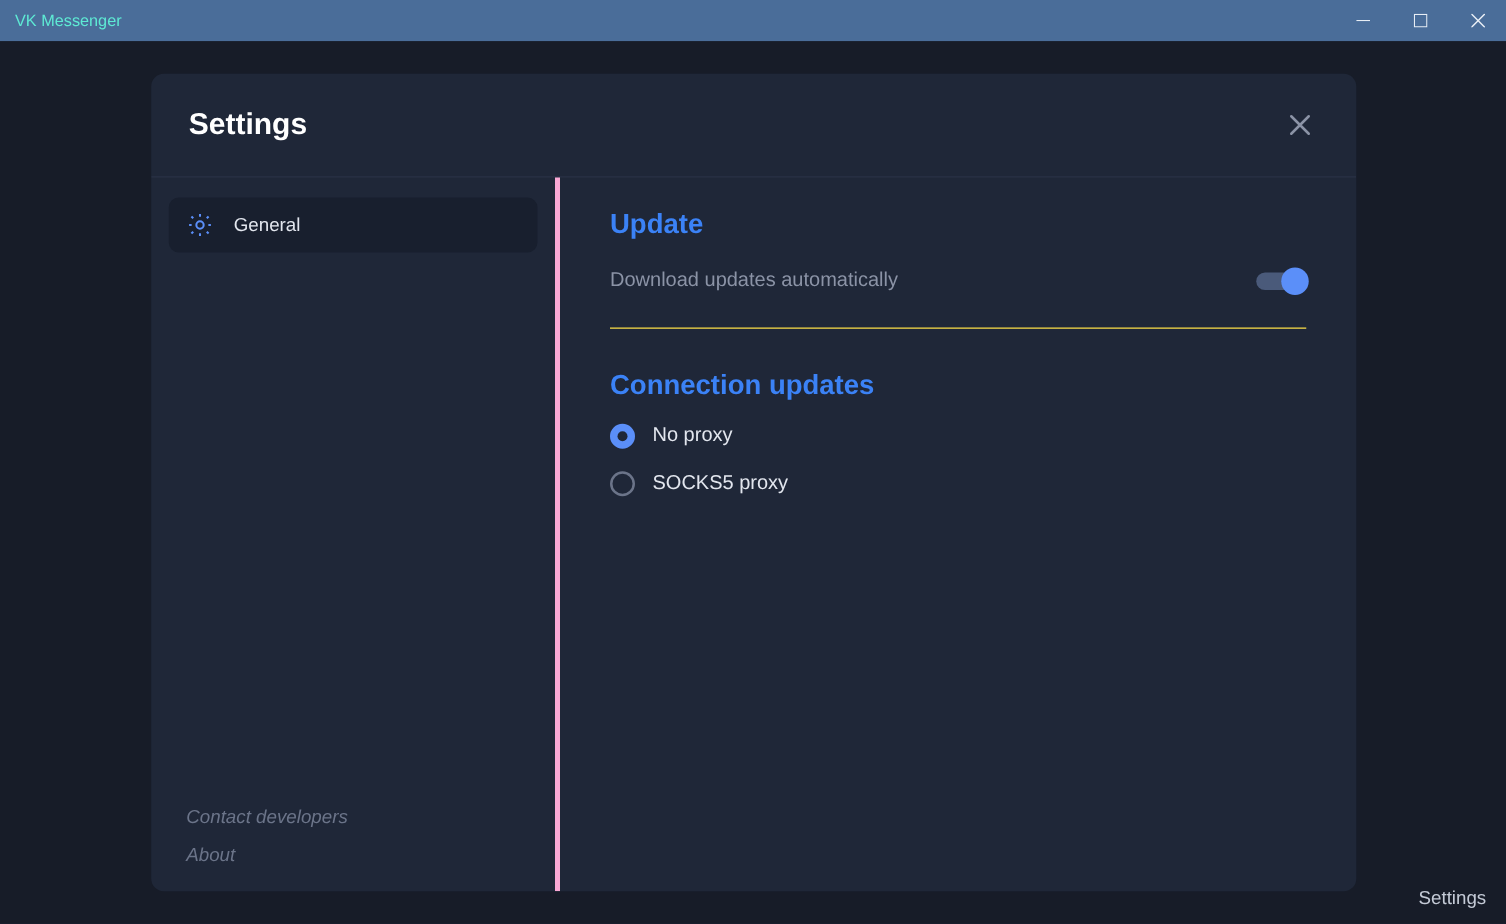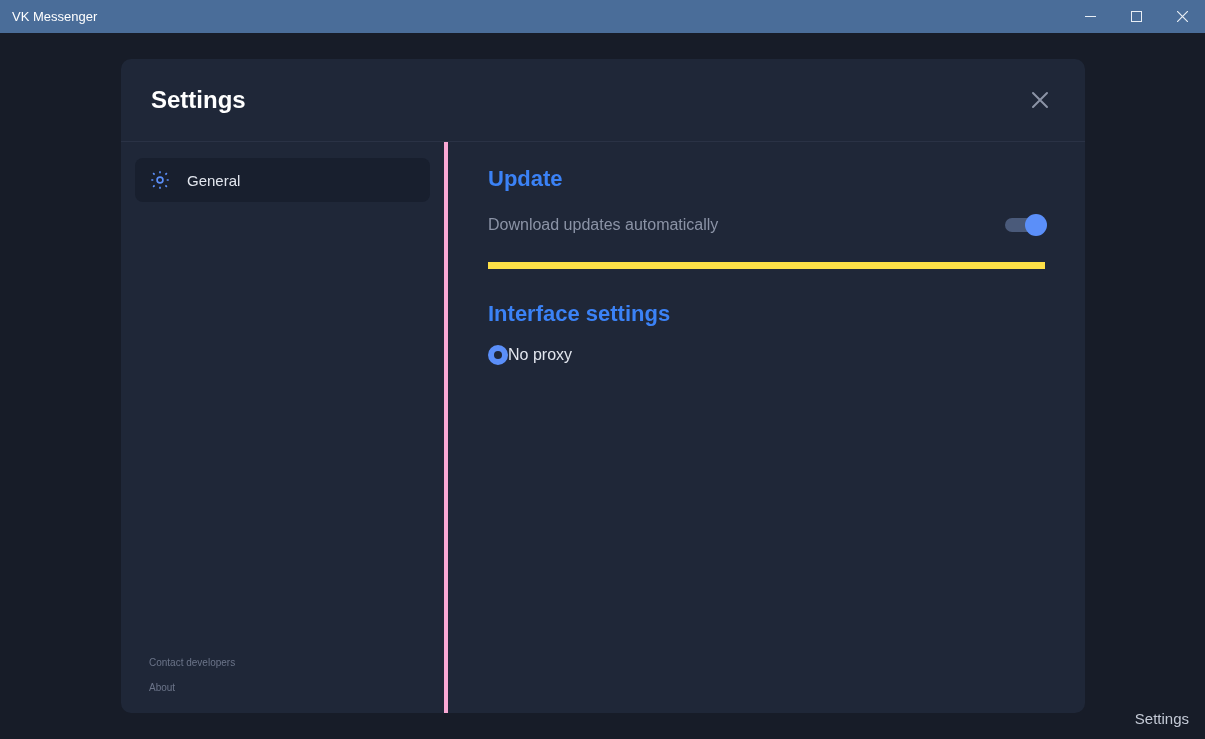--- a/index.html
+++ b/index.html
@@ -7,21 +7,21 @@
   body { background: #1c2434; }
 
   
   .titlebar {
     height: 33px;
     background: #4a6d99;
     display: flex;
     align-items: center;
     justify-content: space-between;
     padding-left: 12px;
-    color: #ffffff;
+    color: #5eead4;
     font-size: 13px;
   }
   .titlebar-title { font-weight: 400; }
   .window-controls { display: flex; height: 100%; }
   .window-btn {
     width: 46px;
     height: 100%;
     display: flex;
     align-items: center;
     justify-content: center;
@@ -111,42 +111,43 @@
     color: #5b8ff9;
   }
   .sidebar-footer {
     display: flex;
     flex-direction: column;
     gap: 14px;
     padding-left: 14px;
   }
   .sidebar-footer-link {
     color: #6b7489;
-    font-size: 10px;
-    cursor: pointer;
+    font-size: 15px;
+    cursor: pointer;
+    font-style: italic;
   }
 
   
   .content {
     flex: 1;
     padding: 24px 40px;
     color: #e2e6ee;
   }
   .section-title {
     font-size: 22px;
     font-weight: 700;
     color: #3b82f6;
     margin-bottom: 18px;
   }
   .setting-row {
     display: flex;
     align-items: center;
     justify-content: space-between;
     padding: 6px 0 28px 0;
-    border-bottom: 7px solid #fde047;
+    border-bottom: 1px solid #fde047;
     margin-bottom: 32px;
   }
   .setting-label {
     color: #8b93a6;
     font-size: 16px;
   }
 
   
   .toggle {
     position: relative;
@@ -169,20 +170,21 @@
   
   .radio-group {
     display: flex;
     flex-direction: column;
     gap: 18px;
     margin-top: 4px;
   }
   .radio {
     display: flex;
     align-items: center;
+    gap: 14px;
     cursor: pointer;
   }
   .radio-circle {
     width: 20px;
     height: 20px;
     border: 2px solid #6b7489;
     border-radius: 50%;
     display: flex;
     align-items: center;
     justify-content: center;
@@ -275,29 +277,33 @@
       <div class="content">
 
         <div class="section-title">Update</div>
         <div class="setting-row">
           <div class="setting-label">Download updates automatically</div>
           <div class="toggle">
             <div class="toggle-knob"></div>
           </div>
         </div>
 
-        <div class="section-title">Interface settings</div>
+        <div class="section-title">Connection updates</div>
         <div class="radio-group">
 
           <div class="radio selected">
             <div class="radio-circle"></div>
             <div class="radio-label">No proxy</div>
           </div>
 
 
+          <div class="radio">
+            <div class="radio-circle"></div>
+            <div class="radio-label">SOCKS5 proxy</div>
+          </div>
 
         </div>
 
       </div>
 
     </div>
   </div>
 
   <div class="status-label">Settings</div>
 

